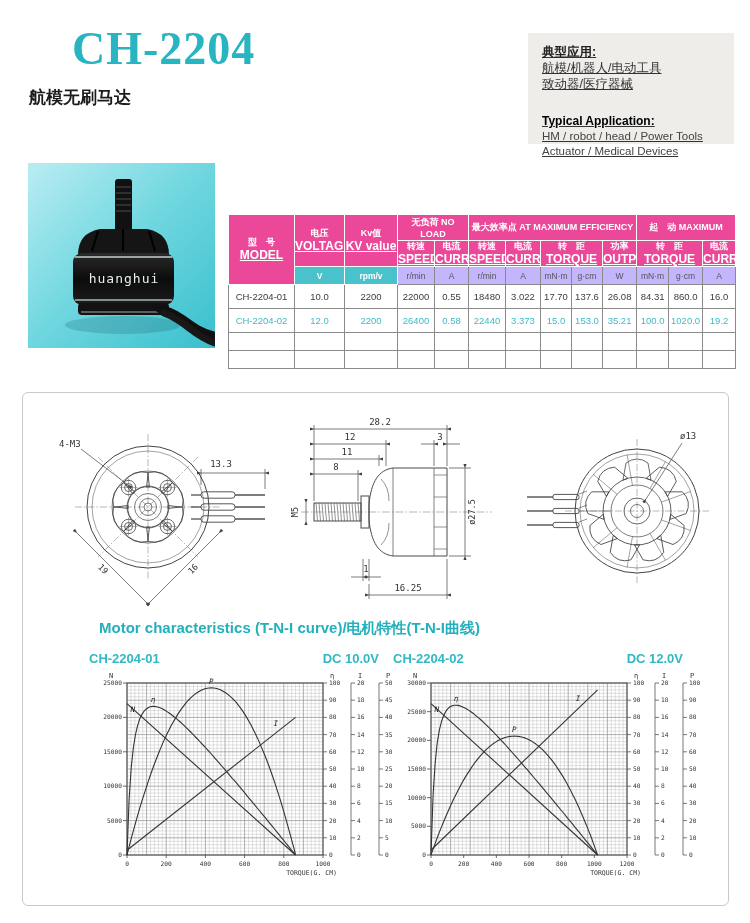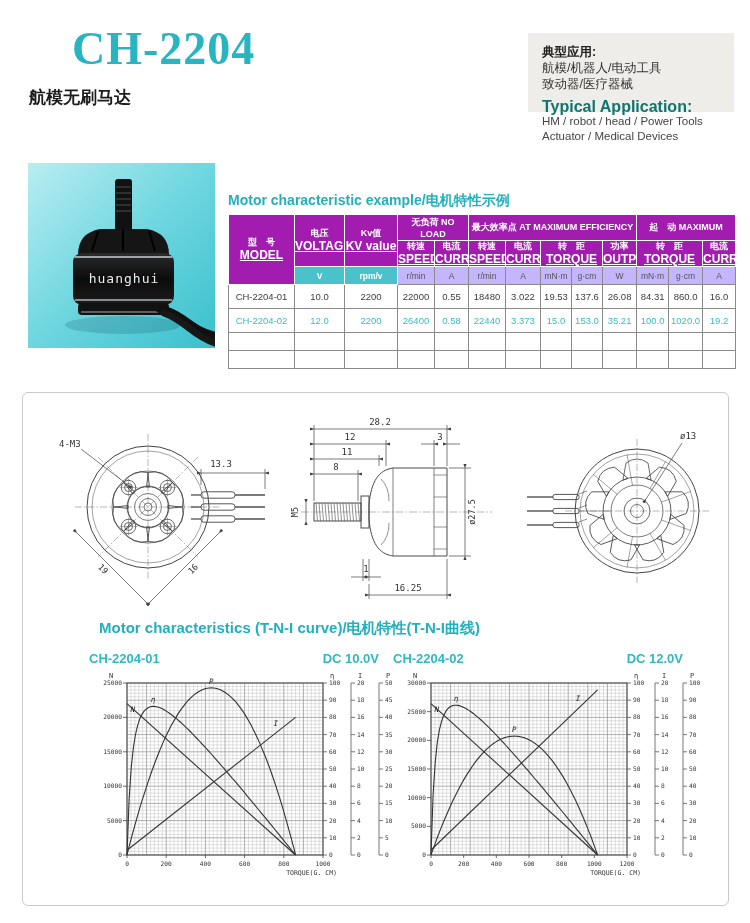--- a/index.html
+++ b/index.html
@@ -4,36 +4,36 @@
 <style>
   html,body{margin:0;padding:0;background:#fff;}
   body{font-family:"Liberation Sans",sans-serif;color:#333;}
   #page{position:relative;width:750px;height:923px;background:#fff;overflow:hidden;}
 
   
   .model-title{position:absolute;left:28px;top:22px;font-family:"Liberation Serif",serif;
     font-size:46px;font-weight:700;color:#28b4c0;letter-spacing:1px;margin-left:44px;}
   .sub-cn{position:absolute;left:29px;top:86px;font-size:17px;font-weight:700;color:#1c1c1c;}
   .sub-en{position:absolute;left:29px;top:107px;font-size:14px;color:#3a3a3a;}
-  .app-box{position:absolute;left:528px;top:33px;width:206px;height:79px;background:#eeedea;
-    box-sizing:border-box;padding:11px 14px;}
+  .app-box{position:absolute;left:528px;top:33px;width:206px;height:111px;background:#eeedea;
+    box-sizing:border-box;padding:11px 14px;text-decoration:underline;}
   .app-box .t{font-size:12.5px;font-weight:700;color:#222;line-height:16px;}
   .app-box .l{font-size:12.5px;color:#333;line-height:16px;}
-  .app-box .te{font-size:16px;font-weight:700;color:#0f766e;line-height:15px;margin-top:7px;}
+  .app-box .te{font-size:12px;font-weight:700;color:#000000;line-height:15px;margin-top:22px;}
   .app-box .le{font-size:11.5px;color:#444;line-height:15px;}
 
   
   .photo{position:absolute;left:28px;top:163px;width:187px;height:185px;}
 
   
   .tbl-title{position:absolute;left:228px;top:192px;font-size:14px;font-weight:700;color:#23b0bd;}
   .spec-wrap{position:absolute;left:228px;top:214px;}
   table.spec{border-collapse:collapse;table-layout:fixed;width:507px;}
   table.spec th,table.spec td{padding:0;text-align:center;vertical-align:middle;overflow:hidden;}
-  table.spec thead th{background:#a21caf;color:#fff;border:1px solid #fff;font-weight:700;}
+  table.spec thead th{background:#ec4899;color:#fff;border:1px solid #fff;font-weight:700;}
   table.spec .hd2{font-size:8.5px;line-height:1.2;}
   table.spec .grp{font-size:9px;}
   table.spec .cn{display:block;font-size:9px;}
   table.spec .en{display:block;font-size:12px;text-decoration:underline;}
   table.spec .r1{height:26px;} table.spec .r2{height:22px;} table.spec .ru{height:18px;}
   table.spec .unit{background:#c4b5fd;color:#555;border:1px solid #8a8a8a;font-size:8.5px;font-weight:400;}
   table.spec .unit-teal{background:#49c2cb;color:#fff;border:1px solid #fff;font-size:8.5px;font-weight:700;}
   table.spec tbody td{border:1px solid #8a8a8a;font-size:9.5px;color:#3c3c3c;background:#fff;}
   table.spec tbody tr.data{height:24px;} table.spec tbody tr.empty{height:18px;}
   table.spec tbody tr.hl td{color:#3bbcc6;}
@@ -103,21 +103,20 @@
       <line x1="47" y1="94" x2="144" y2="94" stroke="#c4cfd1" stroke-width="1.6"></line>
       <line x1="47" y1="137" x2="144" y2="137" stroke="#aab6b8" stroke-width="1.4"></line>
       <rect x="50" y="140" width="91" height="12" rx="4" fill="#121212"></rect>
       <line x1="53" y1="149" x2="138" y2="149" stroke="#9fabad" stroke-width="1.2"></line>
       <text x="96" y="120" text-anchor="middle" font-family="Liberation Sans, sans-serif" font-size="13" fill="#e8eeee" letter-spacing="1">huanghui</text>
       <path d="M132,146 C 158,152 160,166 187,173" stroke="#101010" stroke-width="8" fill="none" stroke-linecap="round"></path>
       <path d="M136,150 C 158,158 164,172 187,180" stroke="#181818" stroke-width="7" fill="none" stroke-linecap="round"></path>
     </svg>
   </div>
 
-  <div class="tbl-title">Motor characteristic example/电机特性示例</div>
   <div class="spec-wrap">
     <table class="spec">
       <colgroup>
         <col style="width:66px">
           <col style="width:50px">
           <col style="width:53px">
         <col style="width:37px">
           <col style="width:34px">
           <col style="width:37px">
           <col style="width:35px">
@@ -197,21 +196,21 @@
       </thead>
       <tbody>
           <tr class="data">
             <td>CH-2204-01</td>
             <td>10.0</td>
             <td>2200</td>
             <td>22000</td>
             <td>0.55</td>
             <td>18480</td>
             <td>3.022</td>
-            <td>19.53</td>
+            <td>17.70</td>
             <td>137.6</td>
             <td>26.08</td>
             <td>84.31</td>
             <td>860.0</td>
             <td>16.0</td>
           </tr>
           <tr class="data hl">
             <td>CH-2204-02</td>
             <td>12.0</td>
             <td>2200</td>

